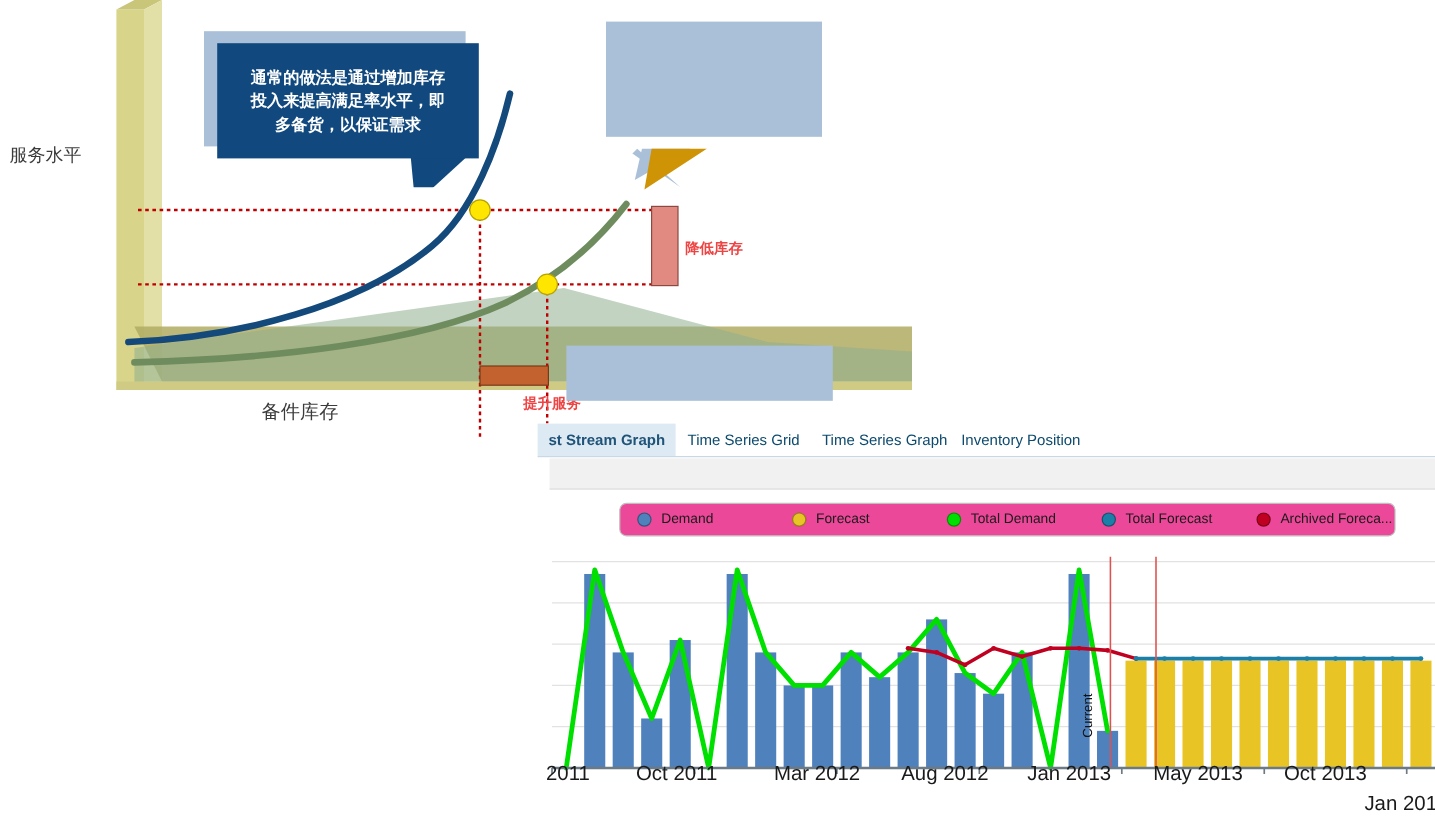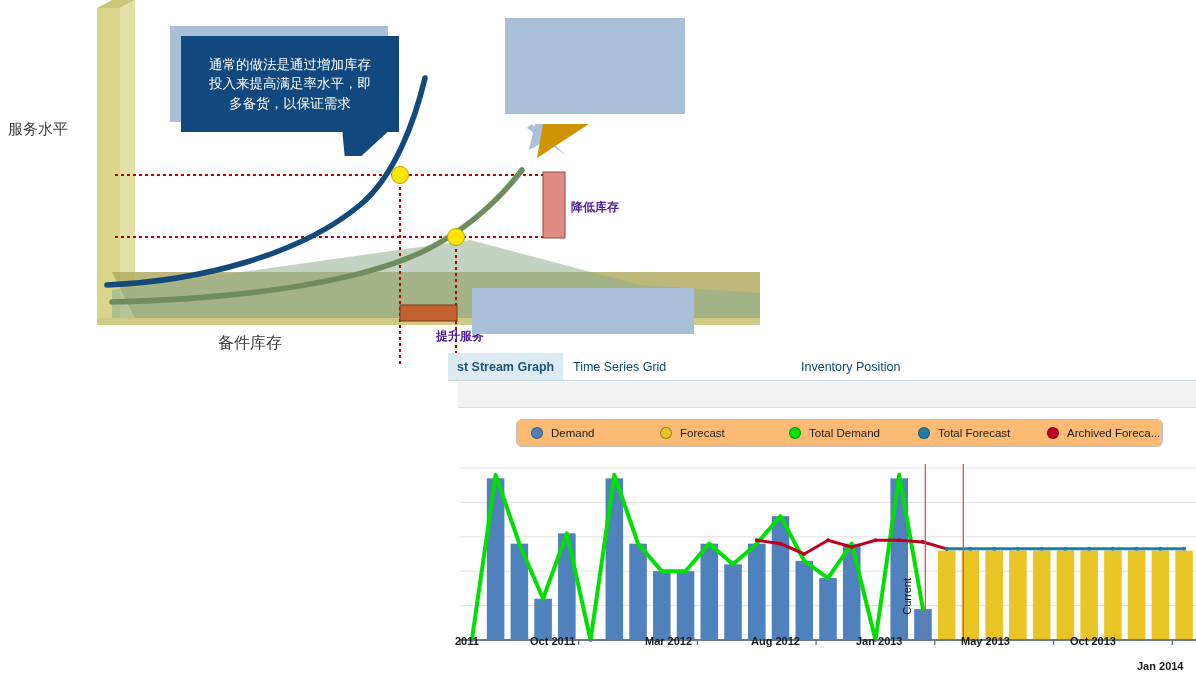--- a/index.html
+++ b/index.html
@@ -20,40 +20,40 @@
     position:absolute;
     color:#3b3b3b;
     font-size:15px;
     white-space:nowrap;
   }
   #y-axis-label { left:8px; top:120px; }
   #x-axis-label { left:218px; top:333px; font-size:16px; }
 
   .redlbl {
     position:absolute;
-    color:#4c1d95;
+    color:#ef4444;
     font-weight:bold;
     font-size:12px;
     white-space:nowrap;
   }
   #lbl-reduce-inv { left:571px; top:199px; }
   #lbl-raise-svc  { left:404px; top:328px;margin-left:32px; }
 
   
   .callout { position:absolute; }
   .callout .shadow {
     position:absolute; left:0; top:0;
     background:#a9c0d8;
   }
   .callout .body {
     position:absolute;
     display:flex; align-items:center; justify-content:center;
     text-align:center;
     color:#ffffff;
-    font-weight:normal;
+    font-weight:bold;
     line-height:1.45;
     padding:6px 26px;
   }
   .callout .tailsvg { position:absolute; }
 
   #callout-blue { left:170px; top:26px; width:236px; height:130px; }
   #callout-blue .shadow { width:218px; height:96px; }
   #callout-blue .body   { left:11px; top:10px; width:218px; height:96px;
                           background:#11497e; font-size:13.5px; }
 
@@ -98,21 +98,21 @@
     position:absolute; left:10px; top:29px; width:738px; height:26px;
     background:#f1f1f1;
     border-bottom:1px solid #dcdcdc;
   }
 
   #legend {
     position:absolute; left:68px; top:66px;
     width:647px; height:28px;
     border:1px solid #bfbfbf;
     border-radius:6px;
-    background:#fdba74;
+    background:#ec4899;
     display:flex; align-items:center;
   }
   .legend-item { display:flex; align-items:center; flex:1 1 0; padding-left:14px; }
   .legend-dot {
     width:12px; height:12px; border-radius:50%;
     border:1px solid rgba(0,0,0,0.35);
     margin-right:8px; flex:none;
   }
   .legend-text { font-size:11.5px; color:#1a1a1a; white-space:nowrap; }
 
@@ -124,24 +124,23 @@
     left:901px; top:578px;
     font-size:11px;
     color:#111;
     writing-mode:vertical-rl;
     transform: rotate(180deg);
     letter-spacing:0px;
   }
   .xtick {
     position:absolute;
     top:635px;
-    font-size:11px;
+    font-size:17px;
     color:#1a1a1a;
     white-space:nowrap;
-    font-weight:bold;
   }
 </style>
 </head>
 <body>
 
 <div id="root">
 
   <div id="concept">
 
     <svg width="760" height="365" viewBox="0 0 760 365">
@@ -202,20 +201,23 @@
   </div>
 
   <div id="app-panel">
 
     <div id="tabbar">
         <div class="tab active" style="left: 0px; align-items: center;">
           <span>st Stream Graph</span>
         </div>
         <div class="tab" style="left: 116px;">
           <span>Time Series Grid</span>
+        </div>
+        <div class="tab" style="left: 228px;">
+          <span>Time Series Graph</span>
         </div>
         <div class="tab" style="left: 344px;">
           <span>Inventory Position</span>
         </div>
       </div>
 
     <div id="toolbar"></div>
 
     <div id="legend">
         <div class="legend-item">

